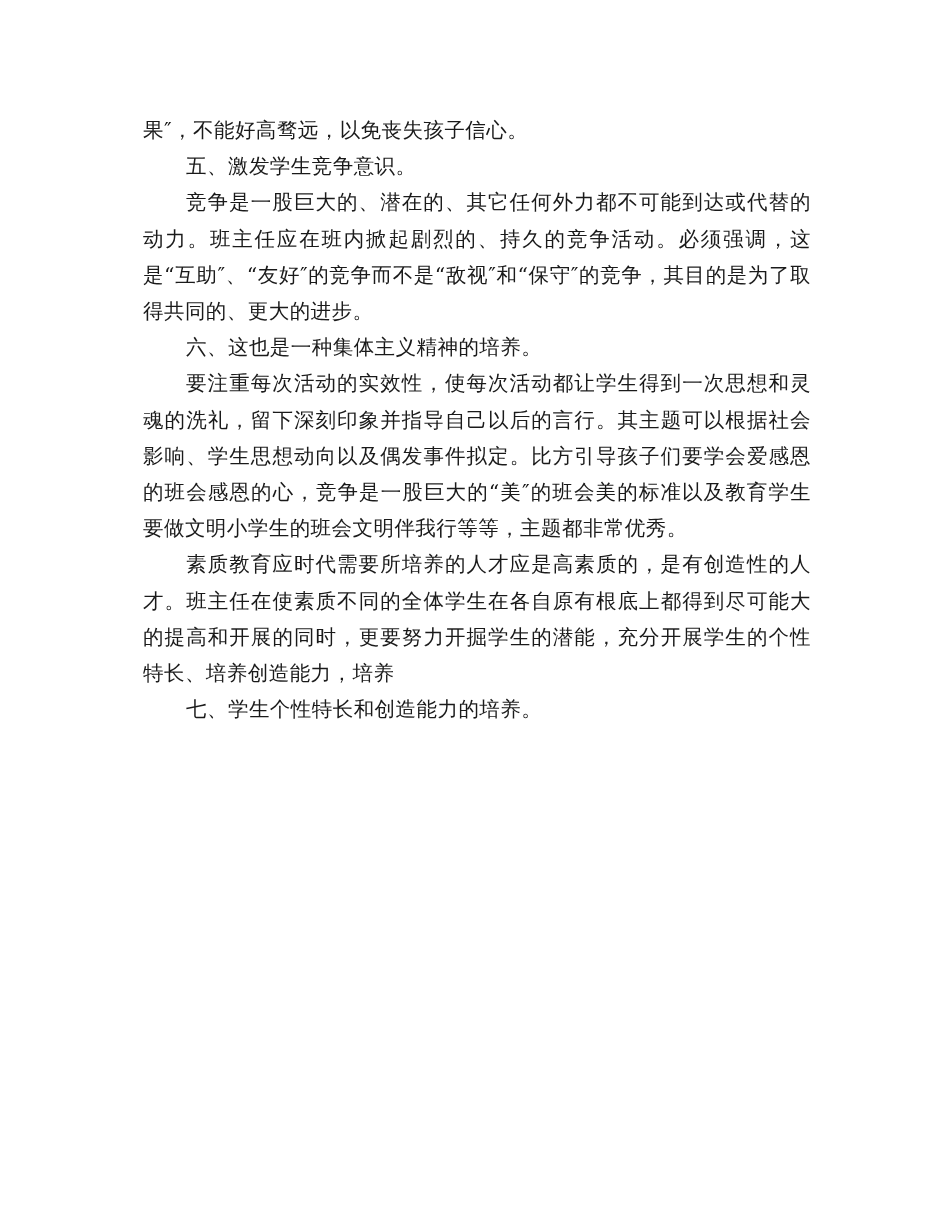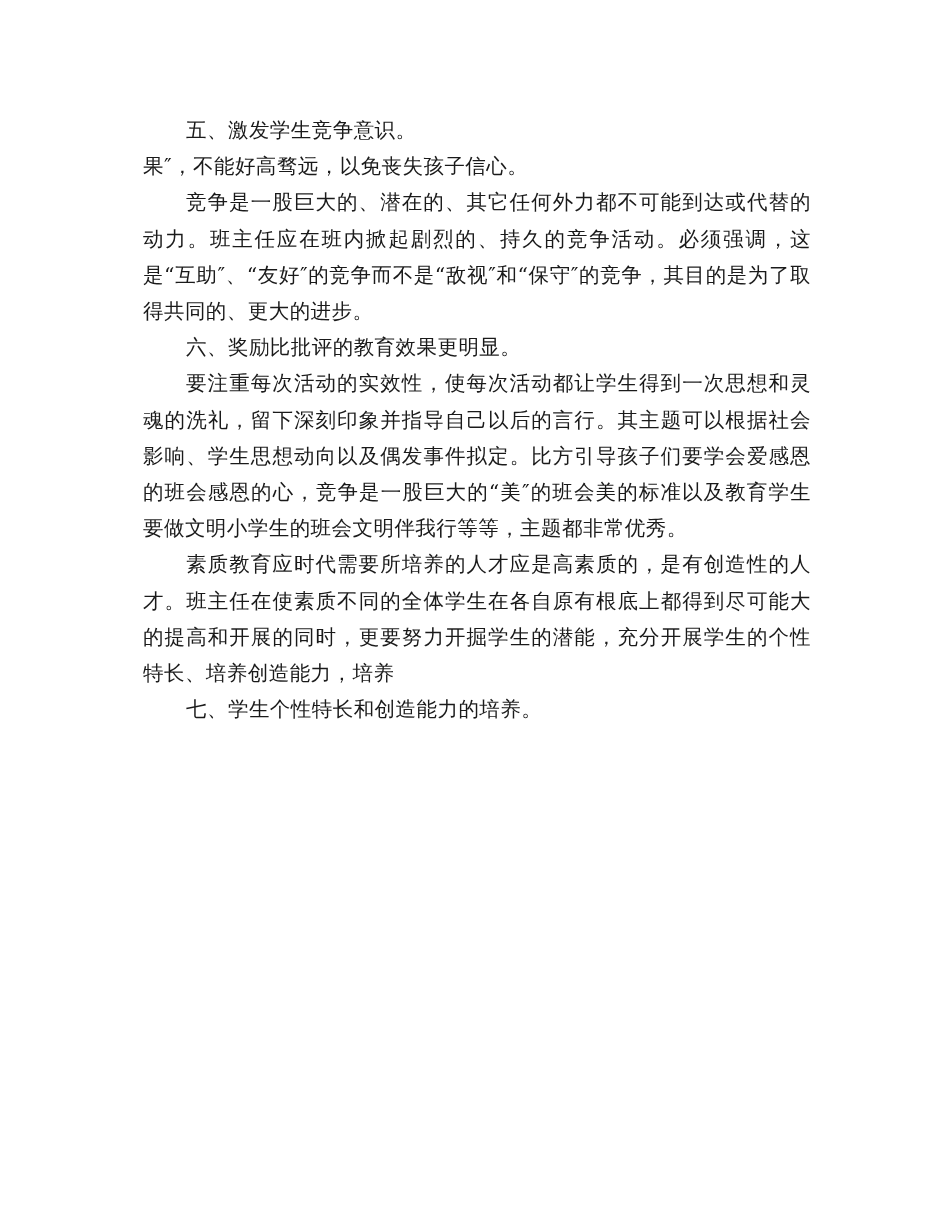--- a/index.html
+++ b/index.html
@@ -32,20 +32,20 @@
       word-break: break-all;
     }
     .indent {
       text-indent: 2.1em;
     }
   </style>
 </head>
 <body>
 
 <div class="page">
+  <p class="para">果″，不能好高骛远，以免丧失孩子信心。</p>
   <p class="para indent">五、激发学生竞争意识。</p>
-  <p class="para">果″，不能好高骛远，以免丧失孩子信心。</p>
   <p class="para indent">竞争是一股巨大的、潜在的、其它任何外力都不可能到达或代替的动力。班主任应在班内掀起剧烈的、持久的竞争活动。必须强调，这是“互助″、“友好″的竞争而不是“敌视″和“保守″的竞争，其目的是为了取得共同的、更大的进步。</p>
-  <p class="para indent">六、奖励比批评的教育效果更明显。</p>
+  <p class="para indent">六、这也是一种集体主义精神的培养。</p>
   <p class="para indent">要注重每次活动的实效性，使每次活动都让学生得到一次思想和灵魂的洗礼，留下深刻印象并指导自己以后的言行。其主题可以根据社会影响、学生思想动向以及偶发事件拟定。比方引导孩子们要学会爱感恩的班会感恩的心，竞争是一股巨大的“美″的班会美的标准以及教育学生要做文明小学生的班会文明伴我行等等，主题都非常优秀。</p>
   <p class="para indent">素质教育应时代需要所培养的人才应是高素质的，是有创造性的人才。班主任在使素质不同的全体学生在各自原有根底上都得到尽可能大的提高和开展的同时，更要努力开掘学生的潜能，充分开展学生的个性特长、培养创造能力，培养</p>
   <p class="para indent">七、学生个性特长和创造能力的培养。</p>
 </div>
 
 </body></html>

